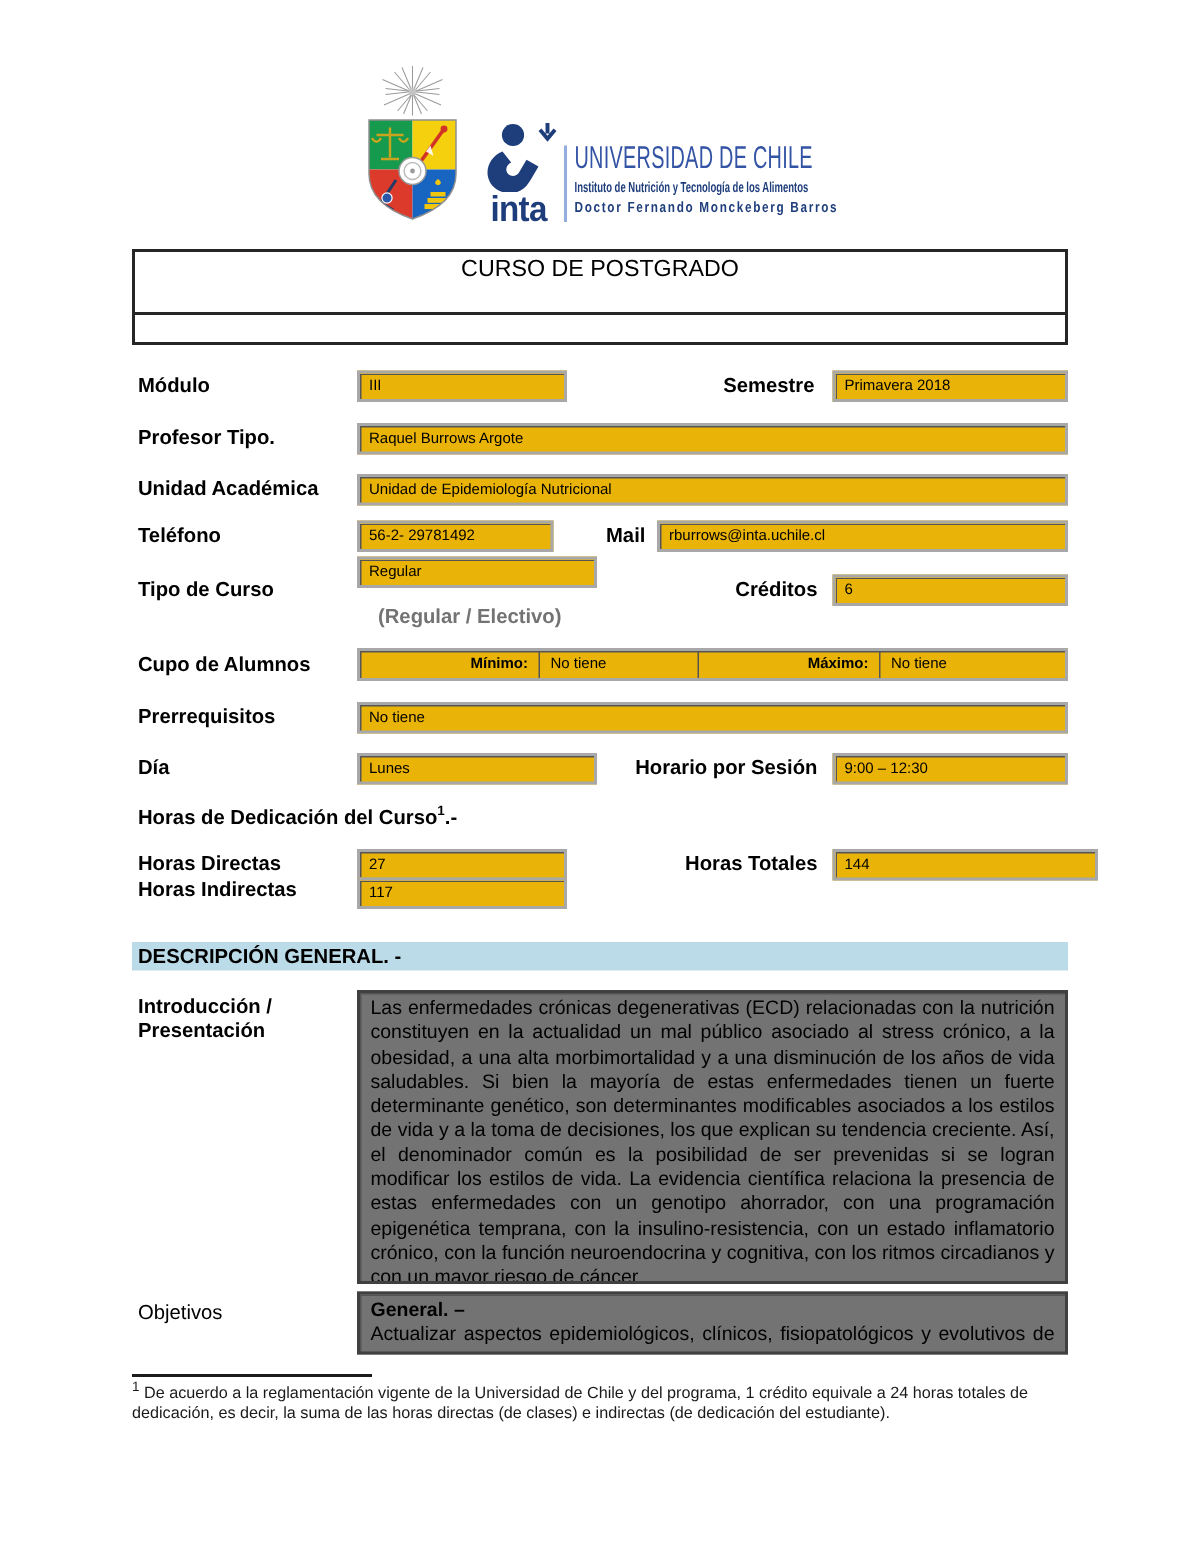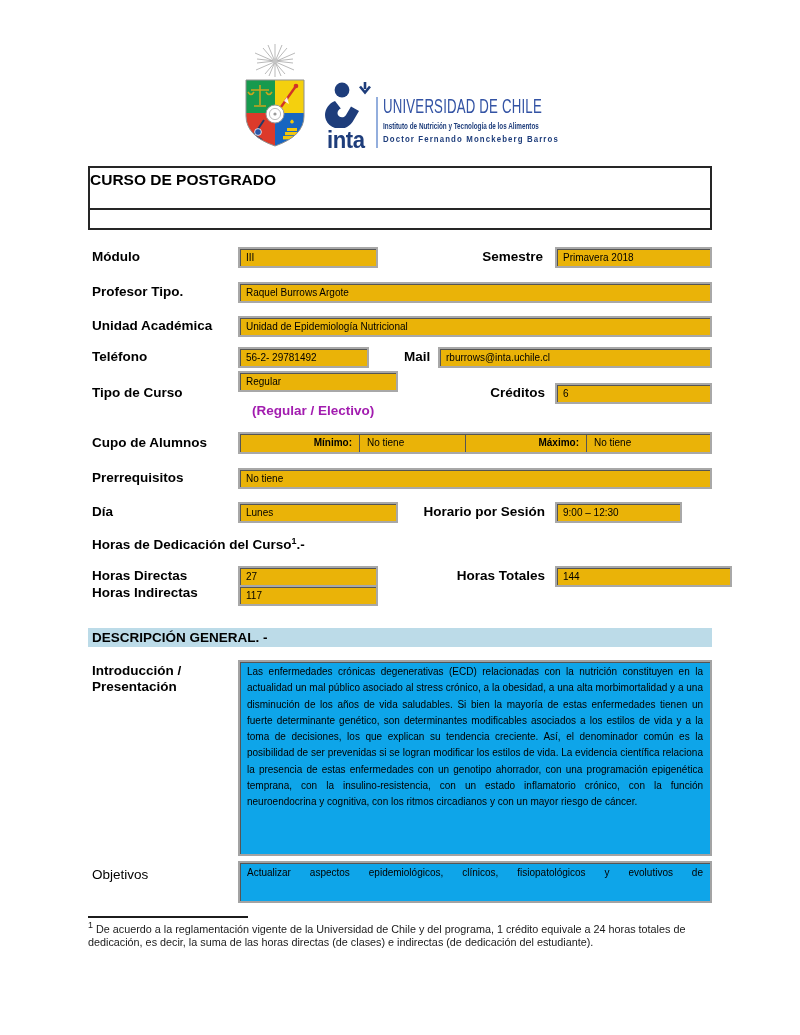--- a/index.html
+++ b/index.html
@@ -12,40 +12,40 @@
   .lbl { position:absolute; font-size:13.5px; font-weight:bold; white-space:nowrap; }
   .lbl.normal { font-weight:normal; }
   .rlbl { text-align:right; }
   .fbox {
     position:absolute; box-sizing:border-box; background:#eab308;
     border:2px solid #a8a8a8; box-shadow:inset 1px 1px 0 #555;
     height:21px; font-size:10px; line-height:16px; padding:1px 6px 0 6px;
     white-space:nowrap; overflow:hidden;
   }
   .bigbox {
-    position:absolute; box-sizing:border-box; background:#0ea5e9;
-    border:2px solid #a3a3a3; box-shadow:inset 1px 1px 0 #555;
-    font-size:10px; line-height:16.3px; padding:2px 7px;
+    position:absolute; box-sizing:border-box; background:#737373;
+    border:2px solid #404040; box-shadow:inset 1px 1px 0 #555;
+    font-size:13px; line-height:16.3px; padding:2px 7px;
     text-align:justify; overflow:hidden;
   }
   .tbox {
     position:absolute; left:88px; width:624px; box-sizing:border-box;
     border:2px solid #262626; background:#fff;
   }
-  .title-line { text-align:left; font-weight:bold; font-size:15.5px; line-height:19px; }
+  .title-line { text-align:center; font-weight:normal; font-size:15.5px; line-height:19px; }
   .band {
     position:absolute; left:88px; top:628px; width:624px; height:19px;
     background:#bcdbe8; font-weight:bold; font-size:13.5px; line-height:19px;
     padding-left:4px; box-sizing:border-box;
   }
   .cupo { display:flex; padding:0; }
   .cupo .cell { box-sizing:border-box; padding:1px 7px 0 7px; overflow:hidden; white-space:nowrap; }
   .cupo .cell.b { font-weight:bold; text-align:right; }
   .cupo .sep { border-right:1.5px solid #555; }
-  .hint { position:absolute; color:#a21caf; font-weight:bold; font-size:13.5px; }
+  .hint { position:absolute; color:#737373; font-weight:bold; font-size:13.5px; }
   sup.fn { font-size:9px; vertical-align:super; line-height:0; }
   .just-last { text-align:justify; text-align-last:justify; }
   .footnote-rule { position:absolute; left:88px; top:916px; width:160px; border-top:2px solid #1c1c1c; }
   .footnote { position:absolute; left:88px; top:923px; width:626px; font-size:10.8px; line-height:13px; color:#1a1a1a; }
   
   .uch-name { position:absolute; left:383px; top:94px; font-size:21px; color:#3353a4; letter-spacing:0.3px; transform:scaleX(0.63); transform-origin:left top; white-space:nowrap; }
   .uch-l2 { position:absolute; left:383px; top:120px; font-size:9.6px; font-weight:bold; color:#1e3d7b; transform:scaleX(0.66); transform-origin:left top; white-space:nowrap; }
   .uch-l3 { position:absolute; left:383px; top:133px; font-size:9.8px; font-weight:bold; color:#1e3d7b; letter-spacing:1.4px; transform:scaleX(0.80); transform-origin:left top; white-space:nowrap; }
   .logo-divider { position:absolute; left:376px; top:97px; width:2px; height:51px; background:#93aedd; }
   .inta-word { position:absolute; left:320px; top:126px; width:56px; text-align:center; font-size:24px; font-weight:bold; color:#1e3d7b; letter-spacing:-0.5px; transform:scaleX(0.92); transform-origin:left top; }
@@ -152,21 +152,21 @@
     <div class="cell b sep" style="width:121px;">Máximo:</div>
     <div class="cell" style="flex:1;">No tiene</div>
   </div>
 
   <div class="lbl" style="left:92px; top:470px;">Prerrequisitos</div>
   <div class="fbox" style="left:238px; top:468px; width:474px;">No tiene</div>
 
   <div class="lbl" style="left:92px; top:504px;">Día</div>
   <div class="fbox" style="left:238px; top:502px; width:160px;">Lunes</div>
   <div class="lbl rlbl" style="left:400px; top:504px; width:145px;">Horario por Sesión</div>
-  <div class="fbox" style="left:555px; top:502px; width:127px;">9:00 – 12:30</div>
+  <div class="fbox" style="left:555px; top:502px; width:157px;">9:00 – 12:30</div>
 
   <div class="lbl" style="left:92px; top:537px;">
     <span>Horas de Dedicación del Curso</span><sup class="fn">1</sup><span>.-</span>
   </div>
 
   <div class="lbl" style="left:92px; top:568px;">Horas Directas</div>
   <div class="fbox" style="left:238px; top:566px; width:140px;">27</div>
   <div class="lbl rlbl" style="left:400px; top:568px; width:145px;">Horas Totales</div>
   <div class="fbox" style="left:555px; top:566px; width:177px;">144</div>
 
@@ -174,20 +174,21 @@
   <div class="fbox" style="left:238px; top:585px; width:140px;">117</div>
 
   <div class="band">DESCRIPCIÓN GENERAL. -</div>
 
   <div class="lbl" style="left:92px; top:663px;">Introducción /</div>
   <div class="lbl" style="left:92px; top:679px;">Presentación</div>
   <div class="bigbox" style="left:238px; top:660px; width:474px; height:196px;">Las enfermedades crónicas degenerativas (ECD) relacionadas con la nutrición constituyen en la actualidad un mal público asociado al stress crónico, a la obesidad, a una alta morbimortalidad y a una disminución de los años de vida saludables. Si bien la mayoría de estas enfermedades tienen un fuerte determinante genético, son determinantes modificables asociados a los estilos de vida y a la toma de decisiones, los que explican su tendencia creciente. Así, el denominador común es la posibilidad de ser prevenidas si se logran modificar los estilos de vida. La evidencia científica relaciona la presencia de estas enfermedades con un genotipo ahorrador, con una programación epigenética temprana, con la insulino-resistencia, con un estado inflamatorio crónico, con la función neuroendocrina y cognitiva, con los ritmos circadianos y con un mayor riesgo de cáncer.</div>
 
   <div class="lbl normal" style="left:92px; top:867px;">Objetivos</div>
   <div class="bigbox" style="left:238px; top:861px; width:474px; height:42px;">
+    <div style="font-weight:bold; text-align:left;">General. –</div>
     <div class="just-last">Actualizar aspectos epidemiológicos, clínicos, fisiopatológicos y evolutivos de</div>
   </div>
 
   <div class="footnote-rule"></div>
   <div class="footnote">
     <sup class="fn">1</sup><span> De acuerdo a la reglamentación vigente de la Universidad de Chile y del programa, 1 crédito equivale a 24 horas totales de dedicación, es decir, la suma de las horas directas (de clases) e indirectas (de dedicación del estudiante).</span>
   </div>
 
 </div>
 

